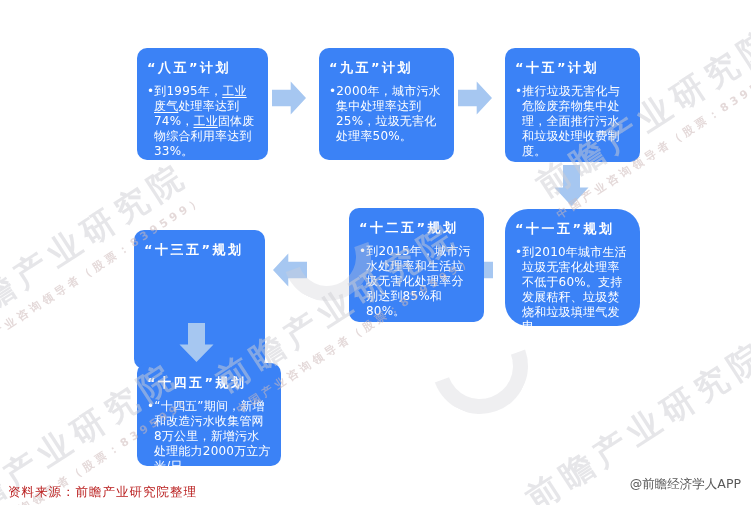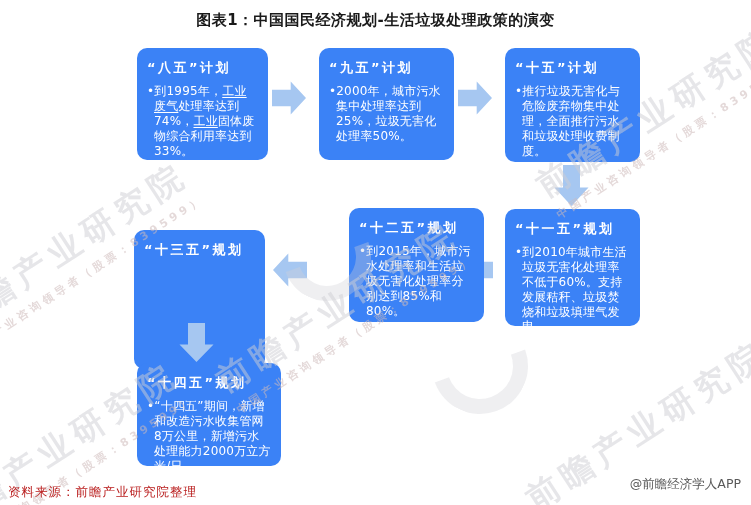--- a/index.html
+++ b/index.html
@@ -20,21 +20,21 @@
     margin:2px 0 7px 0;font-size:13px;font-weight:bold;letter-spacing:2.5px;
   }
   .pbox p{
     margin:0;font-size:12px;line-height:1.24;padding-left:7px;text-indent:-7px;
     letter-spacing:.2px;
   }
   .u{text-decoration:underline;text-underline-offset:2px;}
   .b1{left:137px;top:48px;width:131px;height:112px;}
   .b2{left:319px;top:48px;width:135px;height:112px;}
   .b3{left:505px;top:48px;width:135px;height:114px;}
-  .b4{left:505px;top:209px;width:135px;height:117px;}
+  .b4{left:505px;top:209px;width:135px;height:117px;border-radius:23px;}
   .b5{left:319px;top:208px;width:135px;height:114px;margin-left:30px;}
   .b6{left:134px;top:208px;width:131px;height:139px;margin-top:22px;}
   .b7{left:137px;top:363px;width:144px;height:103px;}
   
   .arr{position:absolute;background:#A6C7F1;z-index:2;}
   .arr-r{clip-path:polygon(0 27%,55% 27%,55% 4%,100% 50%,55% 96%,55% 73%,0 73%);}
   .arr-l{clip-path:polygon(100% 27%,45% 27%,45% 4%,0 50%,45% 96%,45% 73%,100% 73%);}
   .arr-d{clip-path:polygon(27% 0,73% 0,73% 55%,96% 55%,50% 100%,4% 55%,27% 55%);}
   .ar1{left:272px;top:80px;width:34px;height:36px;}
   .ar2{left:458px;top:80px;width:34px;height:36px;}
@@ -63,21 +63,20 @@
     border-left-color:transparent;transform:rotate(25deg);z-index:3;pointer-events:none;
   }
   .sw1{left:283px;top:213px;width:88px;height:88px;}
   .sw2{left:432px;top:318px;width:96px;height:96px;}
 </style>
 </head>
 <body>
 
 <div class="frame">
 
-  <div class="chart-title">图表1：中国国民经济规划-生活垃圾处理政策的演变</div>
 
   <div class="wm wm1">
     <div class="big">前瞻产业研究院</div>
     <div class="small">中国产业咨询领导者（股票：839599）</div>
   </div>
   <div class="wm wm2">
     <div class="big">前瞻产业研究院</div>
     <div class="small">中国产业咨询领导者（股票：839599）</div>
   </div>
   <div class="wm wm3">

